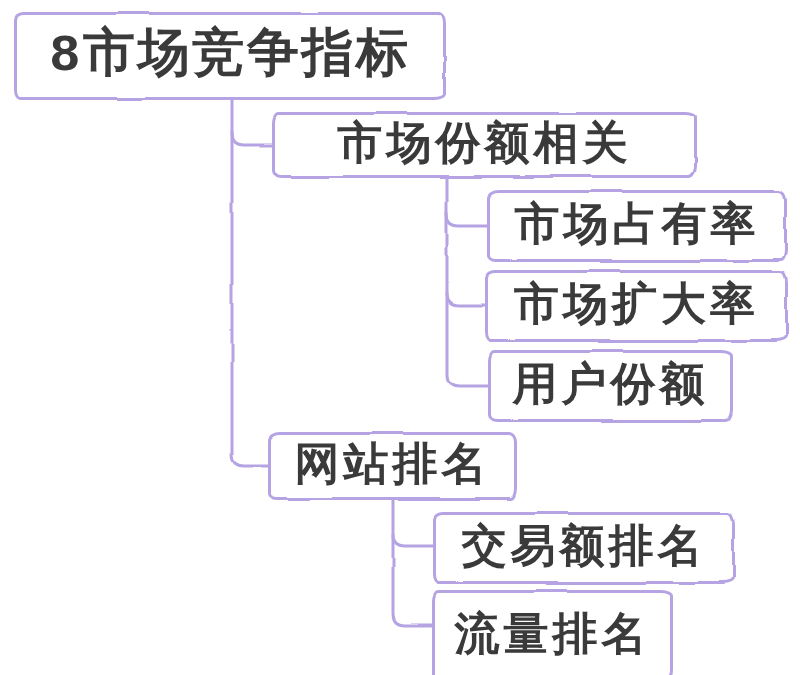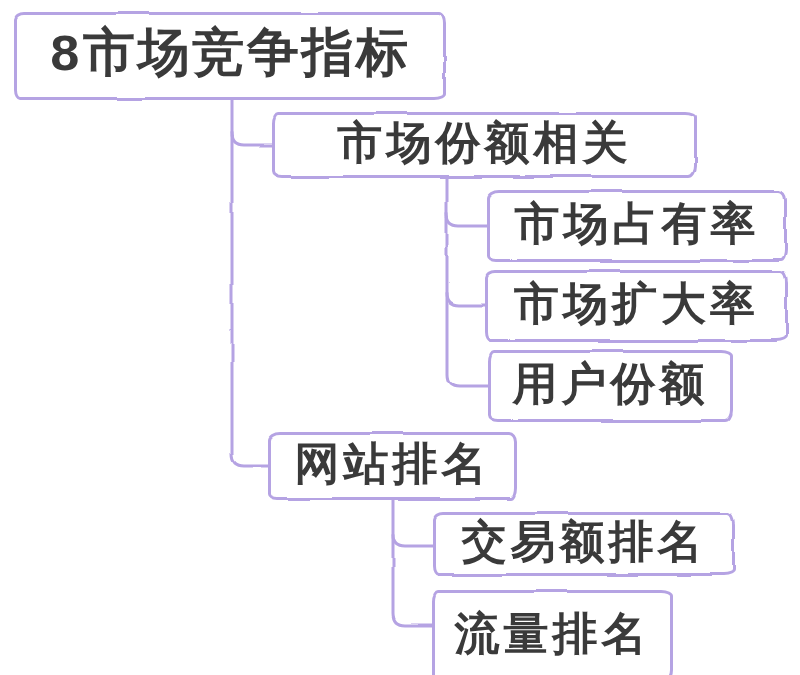--- a/index.html
+++ b/index.html
@@ -59,21 +59,21 @@
   .node.root .label { font-size: 52px; letter-spacing: 0.05em; }
   .node.lvl .label { font-size: 45px; }
 
   
   #n-root  { left: 14px;  top: 12px;  width: 432px; height: 88px; }
   #n-b1    { left: 272px; top: 112px; width: 425px; height: 66px; }
   #n-b1c1  { left: 487px; top: 190px; width: 300px; height: 72px; }
   #n-b1c2  { left: 485px; top: 270px; width: 303px; height: 72px; }
   #n-b1c3  { left: 488px; top: 350px; width: 245px; height: 72px; }
   #n-b2    { left: 268px; top: 432px; width: 249px; height: 68px; }
-  #n-b2c1  { left: 433px; top: 512px; width: 302px; height: 64px; }
+  #n-b2c1  { left: 433px; top: 512px; width: 302px; height: 72px; }
   #n-b2c2  { left: 432px; top: 590px; width: 241px; height: 92px; }
 </style>
 </head>
 <body>
 
 <div class="stage">
 
   <svg class="connectors" viewBox="0 0 800 675" xmlns="http://www.w3.org/2000/svg">
     <defs>
       <filter id="squiggle" x="-10%" y="-10%" width="120%" height="120%">

